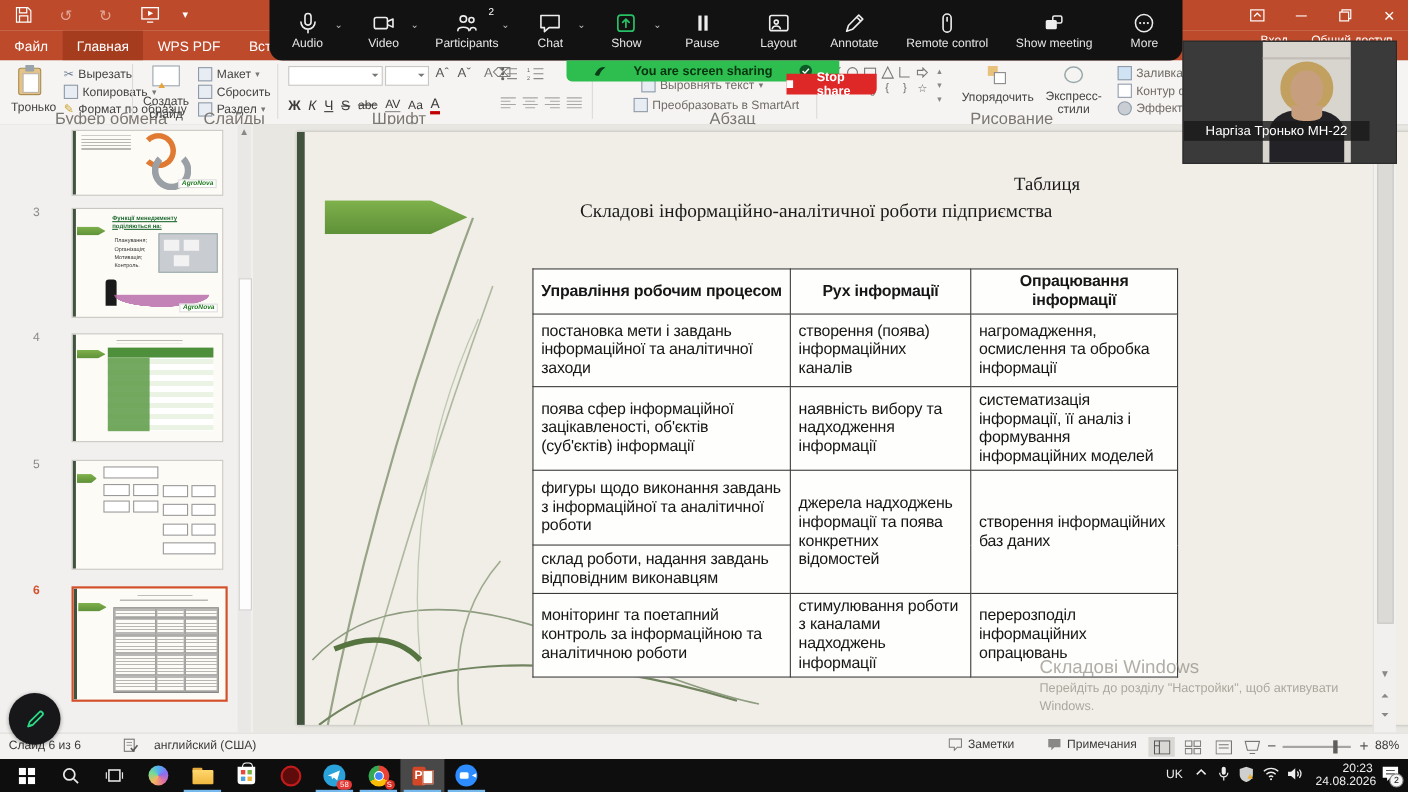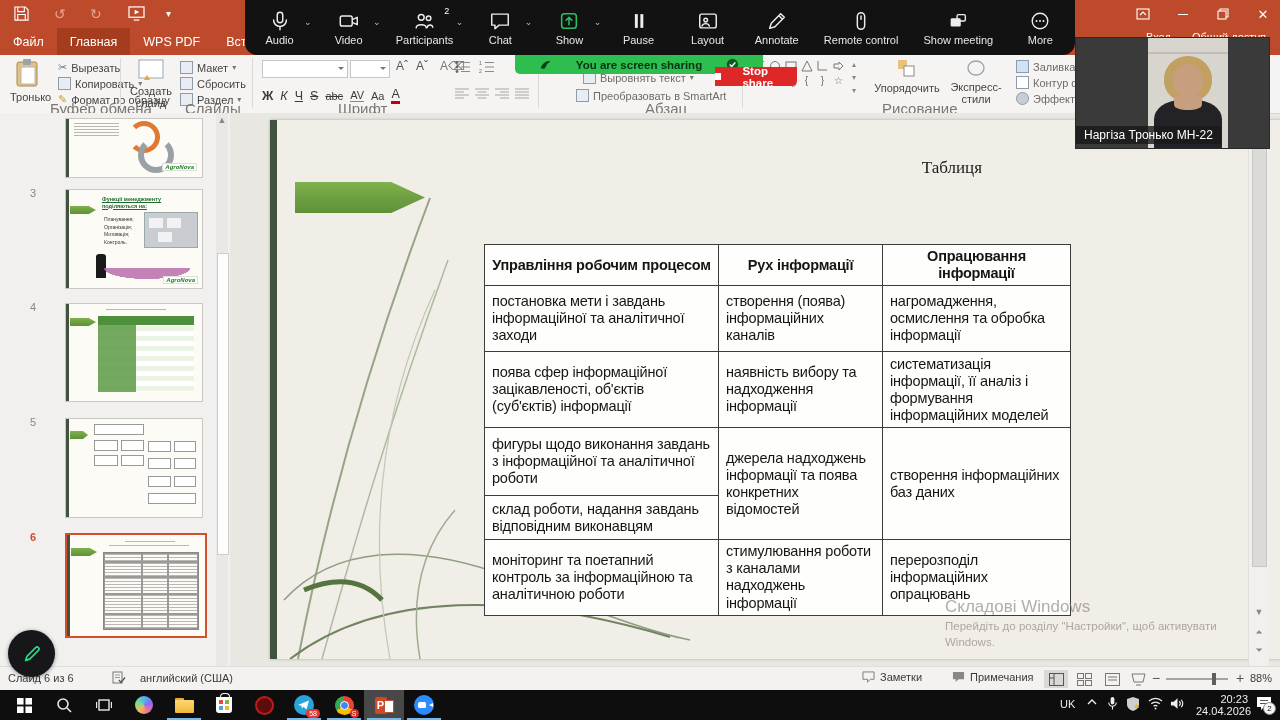--- a/index.html
+++ b/index.html
@@ -67,21 +67,21 @@
              font-size:11px;color:#3B3A39;}
   .vbtn{position:absolute;top:3px;width:24px;height:18px;display:flex;align-items:center;justify-content:center;color:#5a5856;}
   
   #taskbar{left:0;top:690px;width:1280px;height:30px;background:#0E0E0E;z-index:40;}
   .tslot{position:absolute;top:0;width:40px;height:30px;display:flex;align-items:center;justify-content:center;}
   .tunder{position:absolute;bottom:0;left:3px;width:34px;height:2px;background:#76B9ED;}
   .tray{color:#EDEDED;font-size:11px;}
   
   #video{left:1075px;top:37px;width:193px;height:110px;background:#3A3A3A;z-index:50;overflow:hidden;border:1px solid #2a2a2a;}
   #vphoto{position:absolute;left:72px;top:0;width:80px;height:110px;background:#D8D4CE;}
-  #vname{position:absolute;left:0;bottom:4px;background:rgba(25,25,25,.8);color:#fff;font-size:12px;padding:2px 8px;}
+  #vname{position:absolute;left:0;bottom:20px;background:rgba(25,25,25,.8);color:#fff;font-size:12px;padding:2px 20px;}
   
   #floater{left:8px;top:630px;width:47px;height:47px;border-radius:50%;background:#17171A;z-index:45;
            display:flex;align-items:center;justify-content:center;box-shadow:0 1px 4px rgba(0,0,0,.4);}
 </style>
 </head>
 <body>
 
 <div id="screen">
 
   <div id="titlebar" class="abs">
@@ -540,20 +540,21 @@
         <path d="M14,480 C60,430 140,415 260,465 C330,494 380,512 420,520" stroke="#8E9C80" fill="none" stroke-width="1.5"></path>
         <path d="M20,539 C110,470 250,472 400,517" stroke="#71845F" fill="none" stroke-width="2"></path>
         <path d="M120,539 C100,430 105,300 165,170" stroke="#BFC8B2" fill="none" stroke-width="1.2"></path>
         <path d="M34,470 C70,455 95,462 112,480" stroke="#55743F" fill="none" stroke-width="5"></path>
         <path d="M150,539 C140,480 150,430 185,390" stroke="#9FAC90" fill="none" stroke-width="1.5"></path>
       </svg>
       <div id="slide-sidebar"></div>
       <div id="slide-arrow"></div>
 
       <div class="abs slide-serif" style="left:0;top:38px;width:712px;text-align:right;font-size:17px;">Таблиця</div>
+      <div class="abs slide-serif" style="left:0;top:61px;width:944px;text-align:center;font-size:17.5px;">Складові інформаційно-аналітичної роботи підприємства</div>
 
       <table id="slidetable">
         <colgroup>
             <col style="width:234px;">
             <col style="width:164px;">
             <col style="width:188px;">
           </colgroup>
         <tbody>
             <tr>
           <th>Управління робочим процесом</th>
@@ -759,21 +760,21 @@
         </svg>
     </span>
     <span class="abs tray" style="left:1170px;top:7px;">
       <svg width="15" height="13" viewBox="0 0 16 13">
           <path d="M1,4.5 h3 l4,-3.5 v11 l-4,-3.5 h-3 z" fill="#EDEDED"></path>
           <path d="M10,4 a4,4 0 0 1 0,5 M12,2.5 a6.5,6.5 0 0 1 0,8" fill="none" stroke="#EDEDED" stroke-width="1.2"></path>
         </svg>
     </span>
     <div class="abs tray" style="left:1196px;top:3px;width:52px;text-align:right;line-height:1.1;">
       <div>20:23</div>
-      <div>24.04.2026</div>
+      <div>24.08.2026</div>
     </div>
     <span class="abs tray" style="left:1256px;top:6px;">
       <svg width="16" height="15" viewBox="0 0 16 15">
           <path d="M1,1 h14 v10 h-7 l-3,3 v-3 h-4 z" fill="#fff"></path>
           <path d="M4,4.5 h8 M4,7.5 h8" stroke="#555"></path>
         </svg>
       <span style="position:absolute;right:-4px;bottom:-2px;background:#F5F5F5;color:#111;font-size:8px;border-radius:50%;width:11px;height:11px;text-align:center;line-height:11px;border:1px solid #888;">2</span>
     </span>
   </div>
 

